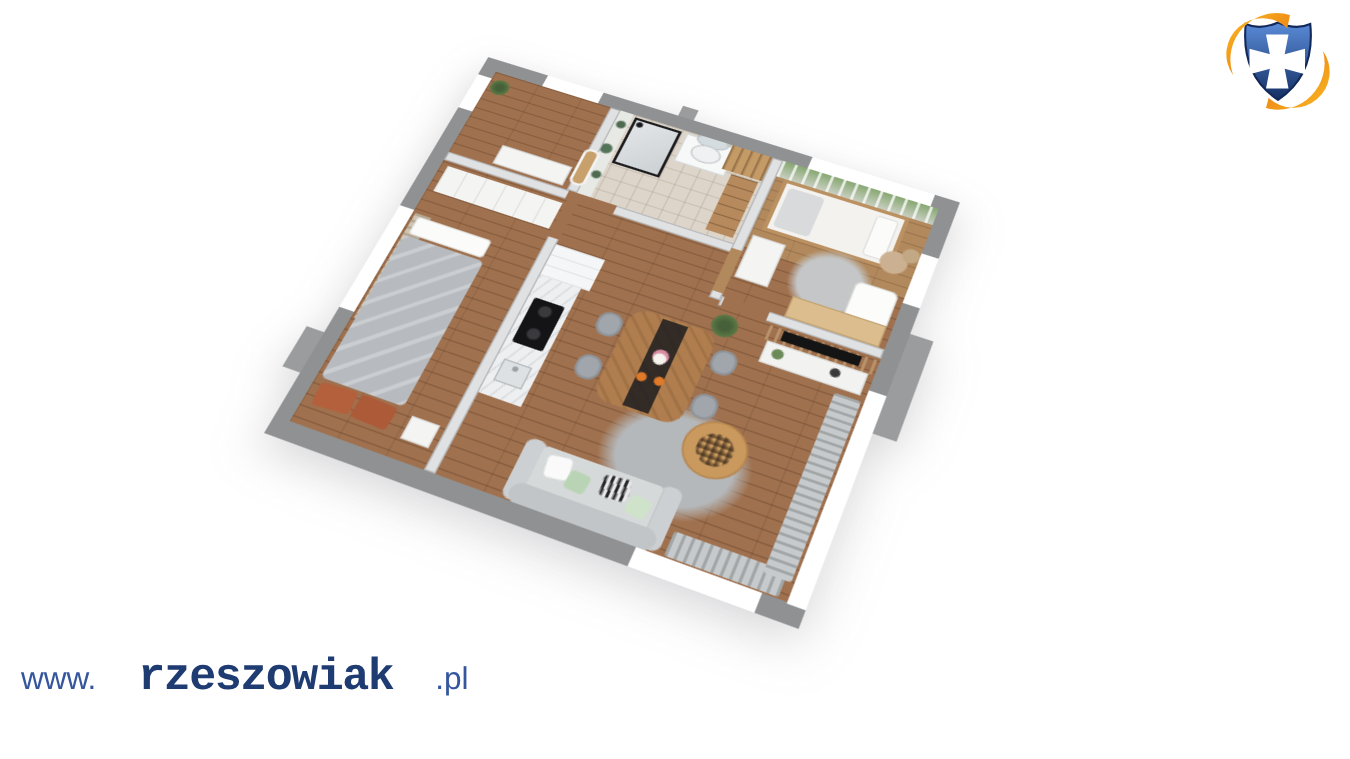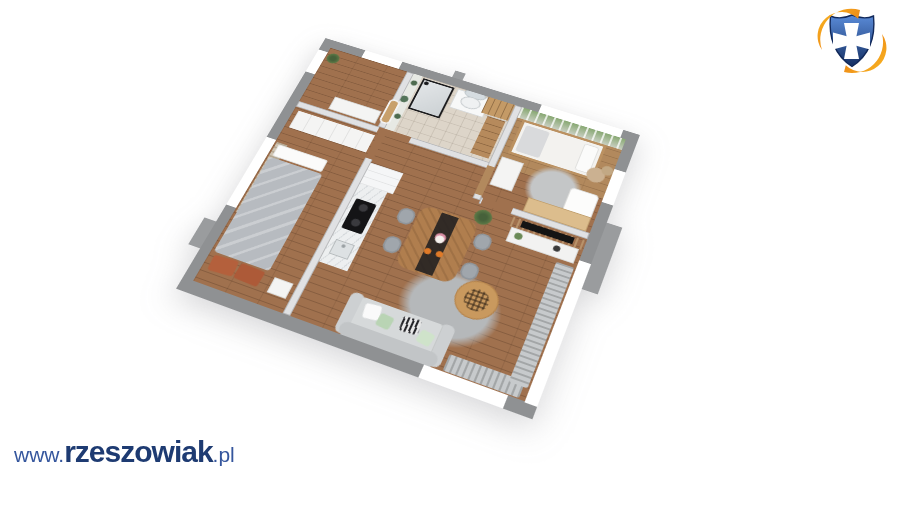--- a/index.html
+++ b/index.html
@@ -28,23 +28,23 @@
   .iwall{background:#e0e1e3;box-shadow:0 0 0 1px #b8b9bb inset;}
   .wgap{background:#ffffff;}
   .stub{background:#9a9c9e;}
   .white{background:#f4f4f3;}
   .pleat-x{background:repeating-linear-gradient(to right, rgba(0,0,0,.18) 0 2px, rgba(0,0,0,0) 2px 6px),#c7cacc;}
   .pleat-y{background:repeating-linear-gradient(to bottom, rgba(0,0,0,.18) 0 2px, rgba(0,0,0,0) 2px 6px),#c7cacc;}
   .pleat-beige{background:repeating-linear-gradient(to bottom, rgba(90,70,40,.22) 0 2px, rgba(0,0,0,0) 2px 6px),#cfc4b1;}
 
   
   .wm{left:14px;top:437px;line-height:1;}
-  .wm-line1{position:static;display:flex;align-items:baseline;}
+  .wm-line1{position:static;display:flex;align-items:baseline;gap:28px;}
   .wm-prefix{position:static;font-size:21px;color:#35569d;}
-  .wm-brand{position:static;font-size:30px;font-weight:bold;color:#1e3b72;letter-spacing:-1px;}
+  .wm-brand{position:static;font-size:30px;font-weight:bold;color:#1e3b72;letter-spacing:-1px;font-family:Liberation Mono, monospace;}
   .wm-suffix{position:static;font-size:21px;color:#35569d;}
   .wm-line2{position:static;margin-top:2px;font-size:16.5px;color:#f0891c;letter-spacing:.2px;}
 
   .logo{right:10px;top:4px;width:76px;height:76px;}
 </style>
 </head>
 <body>
 
 <div class="stage">
 

